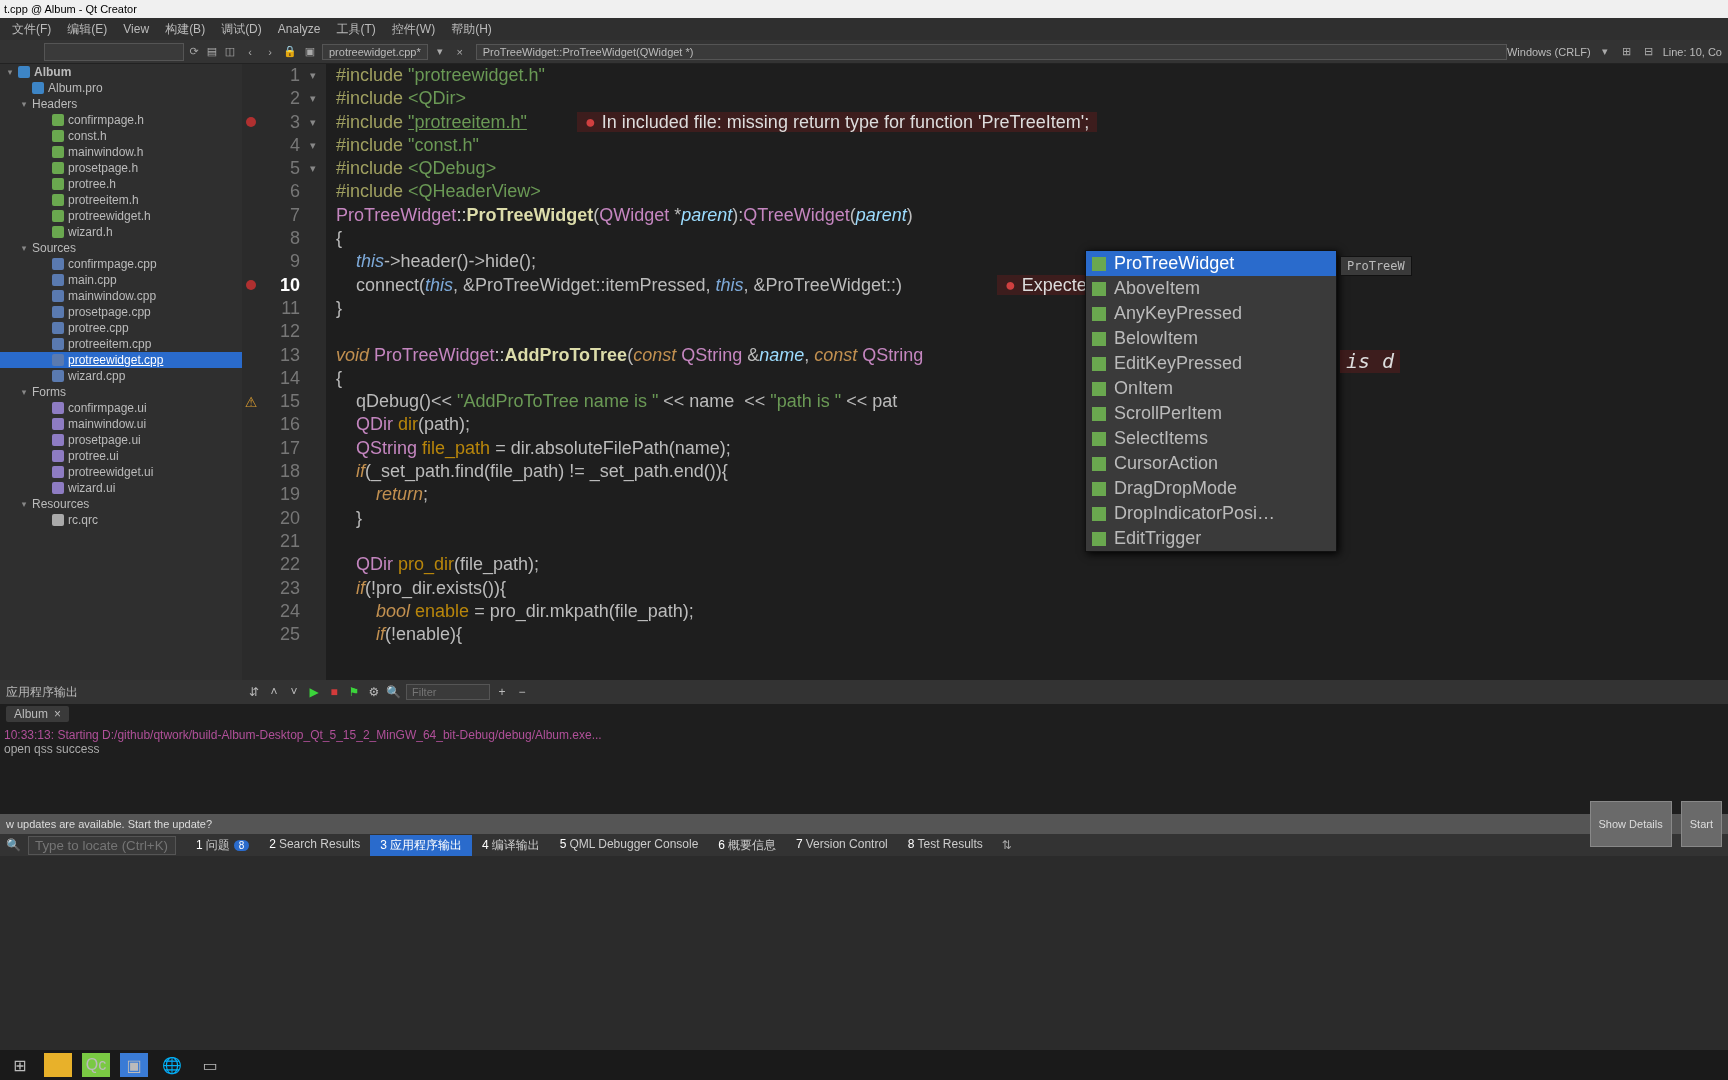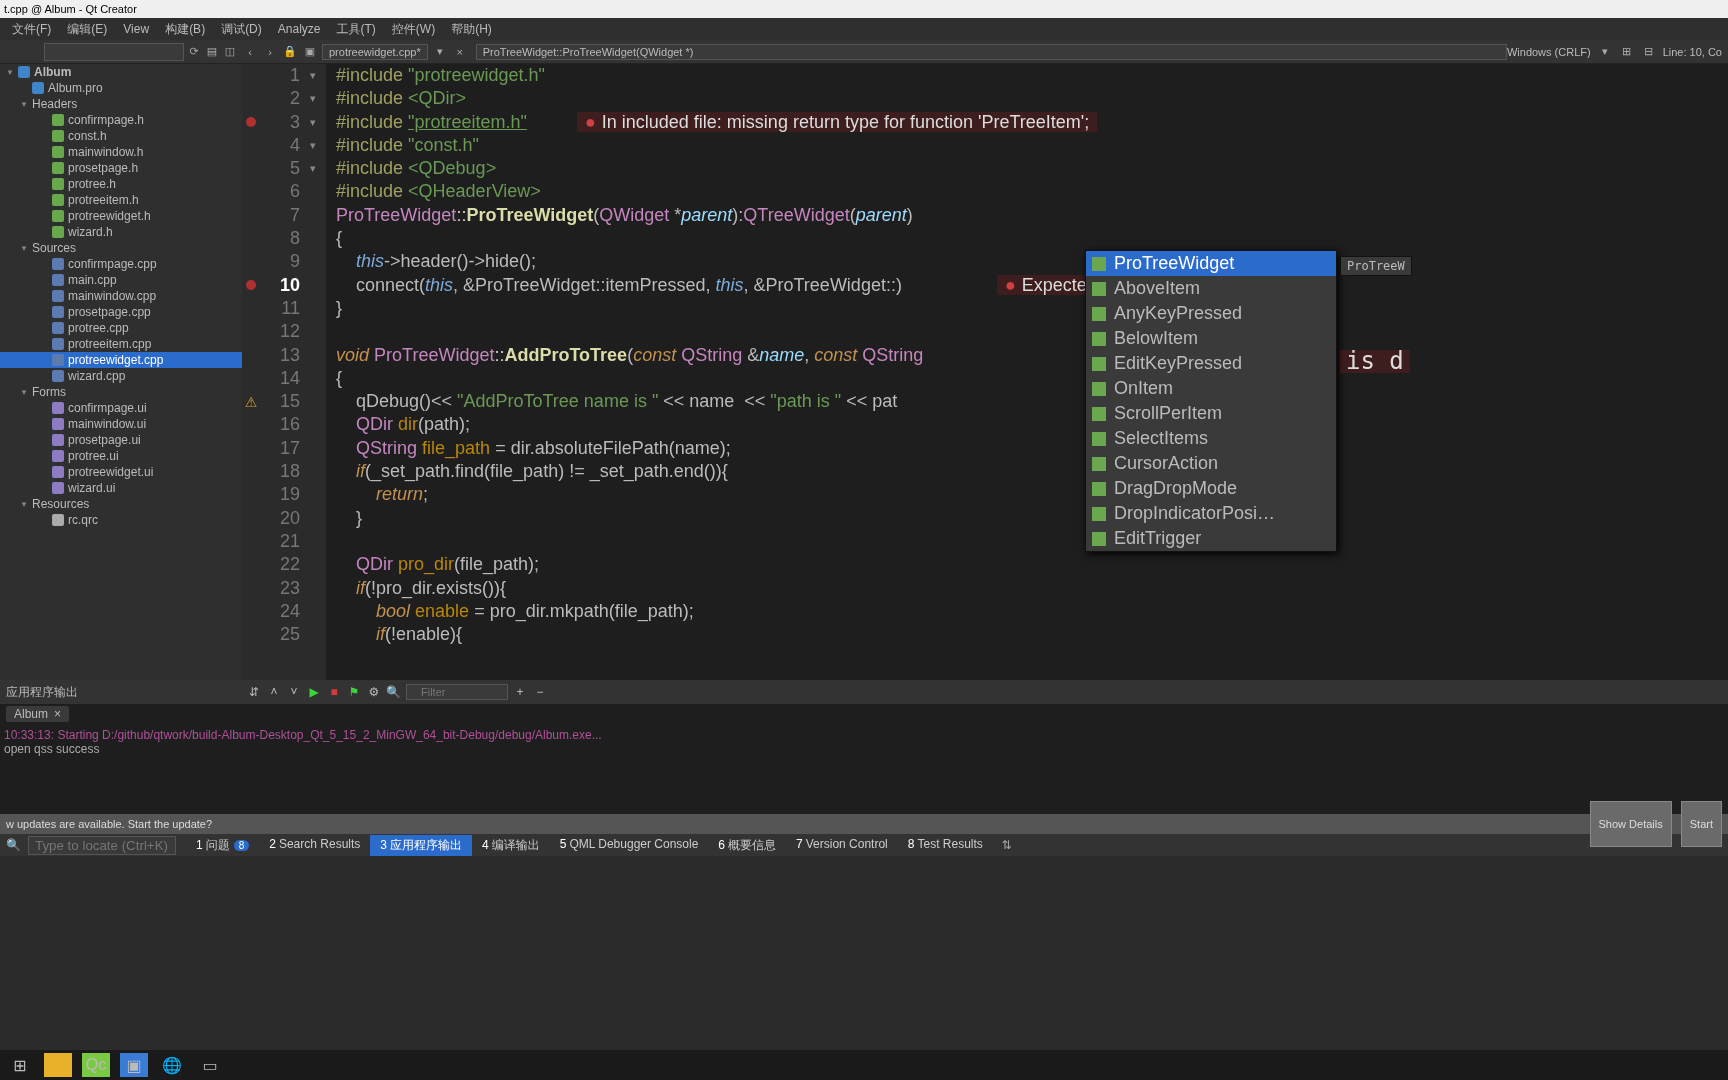--- a/index.html
+++ b/index.html
@@ -12,21 +12,21 @@
 .tb-dd { width: 140px; height: 18px; background: #3a3a3a; border: 1px solid #555; }
 .tb-ico { width: 16px; height: 16px; display: inline-flex; align-items: center; justify-content: center; color: #aaa; }
 .tb-mid { flex: 1; display: flex; align-items: center; gap: 4px; }
 .filetab { background: #3a3a3a; padding: 1px 6px; border: 1px solid #555; }
 .symboltab { background: #3a3a3a; padding: 1px 6px; border: 1px solid #555; flex: 1; margin-left: 4px; }
 .tb-right { display: flex; align-items: center; gap: 6px; padding-right: 6px; }
 .main { display: flex; height: 616px; }
 .sidebar { width: 242px; background: #2f2f2f; overflow-y: auto; font-size: 12px; }
 .tree-row { padding: 1px 0 1px 6px; display: flex; align-items: center; gap: 4px; white-space: nowrap; }
 .tree-row.d0 { padding-left: 6px; } .tree-row.d1 { padding-left: 20px; } .tree-row.d2 { padding-left: 40px; }
-.tree-row.sel { background: #2a6bcc; color: #fff; }
+.tree-row.sel { background: #2a6bcc; color: #fff; text-decoration: underline; }
 .tw { color: #888; font-size: 9px; width: 8px; display: inline-block; text-align: center; }
 .fico { width: 12px; height: 12px; display: inline-block; background: #b8860b; border-radius: 2px; }
 .fico.cpp { background: #5a7ab0; } .fico.h { background: #6aa84f; } .fico.ui { background: #8e7cc3; } .fico.qrc { background: #aaa; } .fico.pro { background: #3d85c6; }
 .editor { flex: 1; display: flex; background: #1e1e1e; font-family: Consolas, monospace; font-size: 18px; position: relative; }
 .mark-col { width: 18px; background: #2b2b2b; }
 .mark { height: 23.3px; display: flex; align-items: center; justify-content: center; }
 .bp { width: 10px; height: 10px; border-radius: 5px; background: #b03030; }
 .warn { color: #e0a030; font-size: 14px; }
 .gutter { width: 50px; background: #2b2b2b; text-align: right; padding-right: 10px; color: #777; line-height: 23.3px; }
 .gutter .cur { color: #fff; font-weight: bold; }
@@ -34,27 +34,27 @@
 .code { flex: 1; line-height: 23.3px; white-space: pre; position: relative; padding-left: 10px; }
 .kw { color: #c29050; font-style: italic; } .pp { color: #a0a060; } .str { color: #6a9955; } .ty { color: #c586c0; } .fn { color: #dcdcaa; font-weight: bold; } .par { color: #9cdcfe; font-style: italic; } .th { color: #7da9d8; font-style: italic; } .op { color: #d4d4d4; } .var { color: #b8860b; }
 .inline-err { background: rgba(120,30,30,.35); margin-left: 20px; padding: 0 8px; color: #ddd; }
 .inline-err::before { content: "●"; color: #d04040; margin-right: 6px; }
 .str.u { text-decoration: underline; }
 .autocomplete { position: absolute; left: 1085px; top: 250px; width: 252px; background: #3a3a3a; border: 1px solid #111; box-shadow: 2px 2px 8px #000; font-family: Consolas, monospace; font-size: 18px; line-height: 25px; }
 .ac-row { padding: 0 6px; display: flex; align-items: center; gap: 8px; }
 .ac-row.sel { background: #2a6bcc; color: #fff; }
 .ac-ico { width: 14px; height: 14px; background: #6aa84f; display: inline-block; }
 .ac-tip { position: absolute; left: 1340px; top: 256px; background: #3a3a3a; border: 1px solid #111; padding: 2px 6px; font-size: 12px; font-family: Consolas, monospace; }
-.ac-side { position: absolute; left: 1340px; top: 350px; background: rgba(120,30,30,.35); color: #ddd; padding: 0 6px; font-family: Consolas, monospace; font-size: 24px; line-height: 23.3px; }
+.ac-side { position: absolute; left: 1340px; top: 350px; background: rgba(120,30,30,.35); color: #ddd; padding: 0 6px; font-family: Consolas, monospace; font-size: 20px; line-height: 23.3px; font-style: italic; }
 .output-hdr { height: 24px; background: #333; display: flex; align-items: center; font-size: 12px; }
 .output-hdr .lbl { width: 242px; padding-left: 6px; }
 .output-hdr .ctrl { display: flex; align-items: center; gap: 4px; margin-left: 4px; }
 .oc-ico { width: 16px; height: 16px; display: inline-flex; align-items: center; justify-content: center; }
 .play { color: #3bd43b; } .stop { color: #d43b3b; } .flag { color: #3bd43b; }
-.filter { background: #3a3a3a; border: 1px solid #555; height: 16px; width: 102px; color: #888; font-size: 11px; padding-left: 14px; }
+.filter { background: #3a3a3a; border: 1px solid #555; height: 16px; width: 84px; color: #888; font-size: 11px; padding-left: 5px; }
 .output-body { display: flex; height: 110px; }
 .docs-pane { width: 242px; background: #2f2f2f; font-size: 12px; }
 .docs-hdr { padding: 2px 4px; background: #3a3a3a; display: flex; justify-content: space-between; }
 .docs-list div { padding: 1px 6px; }
 .docs-list .sel { background: #2a6bcc; color: #fff; }
 .out-main { flex: 1; background: #1e1e1e; font-family: monospace; font-size: 12px; }
 .out-tabs { display: flex; padding: 2px 6px; gap: 6px; }
 .out-tab { background: #3a3a3a; padding: 1px 8px; border-radius: 2px; display: flex; gap: 6px; }
 .out-text { padding: 4px 4px; color: #aaa; line-height: 14px; }
 .out-text .hl { color: #b05099; }

